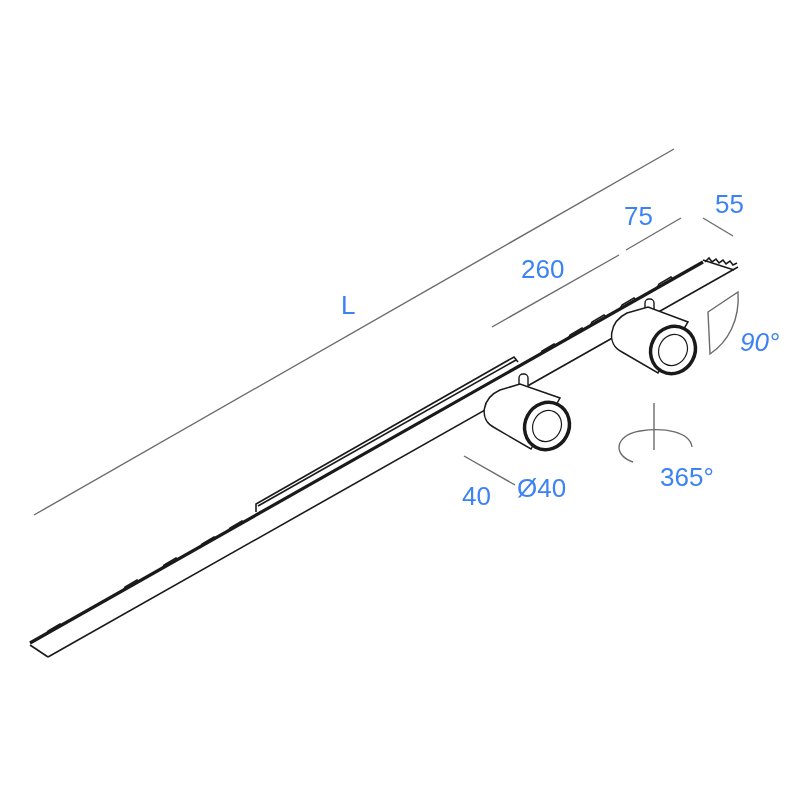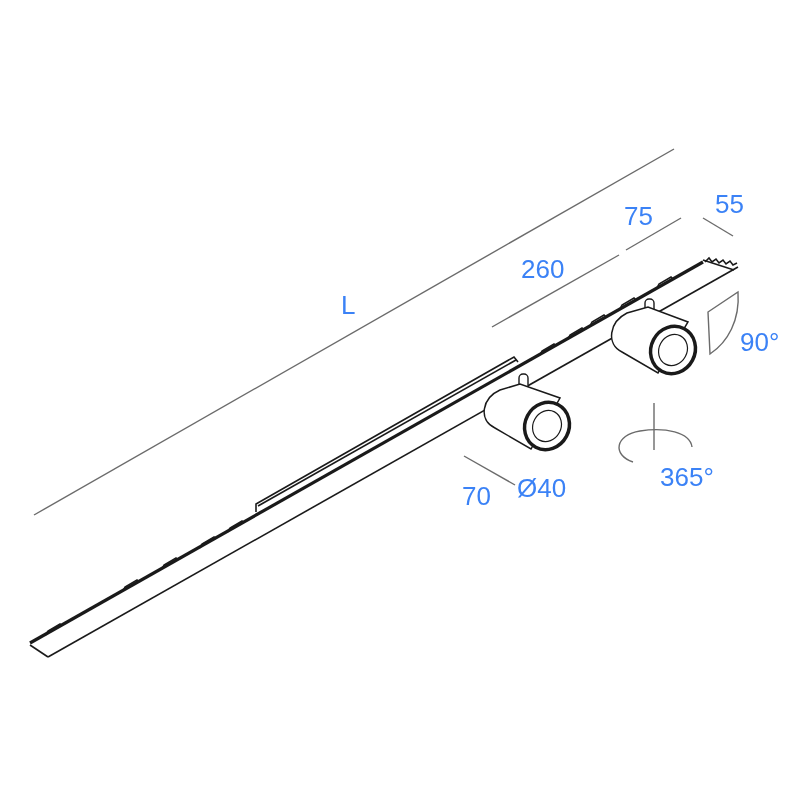--- a/index.html
+++ b/index.html
@@ -75,16 +75,16 @@
   <g>
     <line class="dim" x1="654" y1="403" x2="654" y2="450"></line>
     <path class="dim" d="M633,462 C612,455 615,435 640,431 C665,427 690,432 692,447"></path>
   </g>
 </svg>
 
 <div class="lbl" style="left:341px; top:292px;">L</div>
 <div class="lbl" style="left:521px; top:256px;">260</div>
 <div class="lbl" style="left:624px; top:203px;">75</div>
 <div class="lbl" style="left:715px; top:191px;">55</div>
-<div class="lbl" style="left:740px; top:329px;">90°</div>
+<div class="lbl" style="left:740px; top:329px;font-style:italic;">90°</div>
 <div class="lbl" style="left:660px; top:464px;">365°</div>
 <div class="lbl" style="left:517px; top:475px;">Ø40</div>
-<div class="lbl" style="left:462px; top:483px;">70</div>
+<div class="lbl" style="left:462px; top:483px;">40</div>
 
 </body></html>

